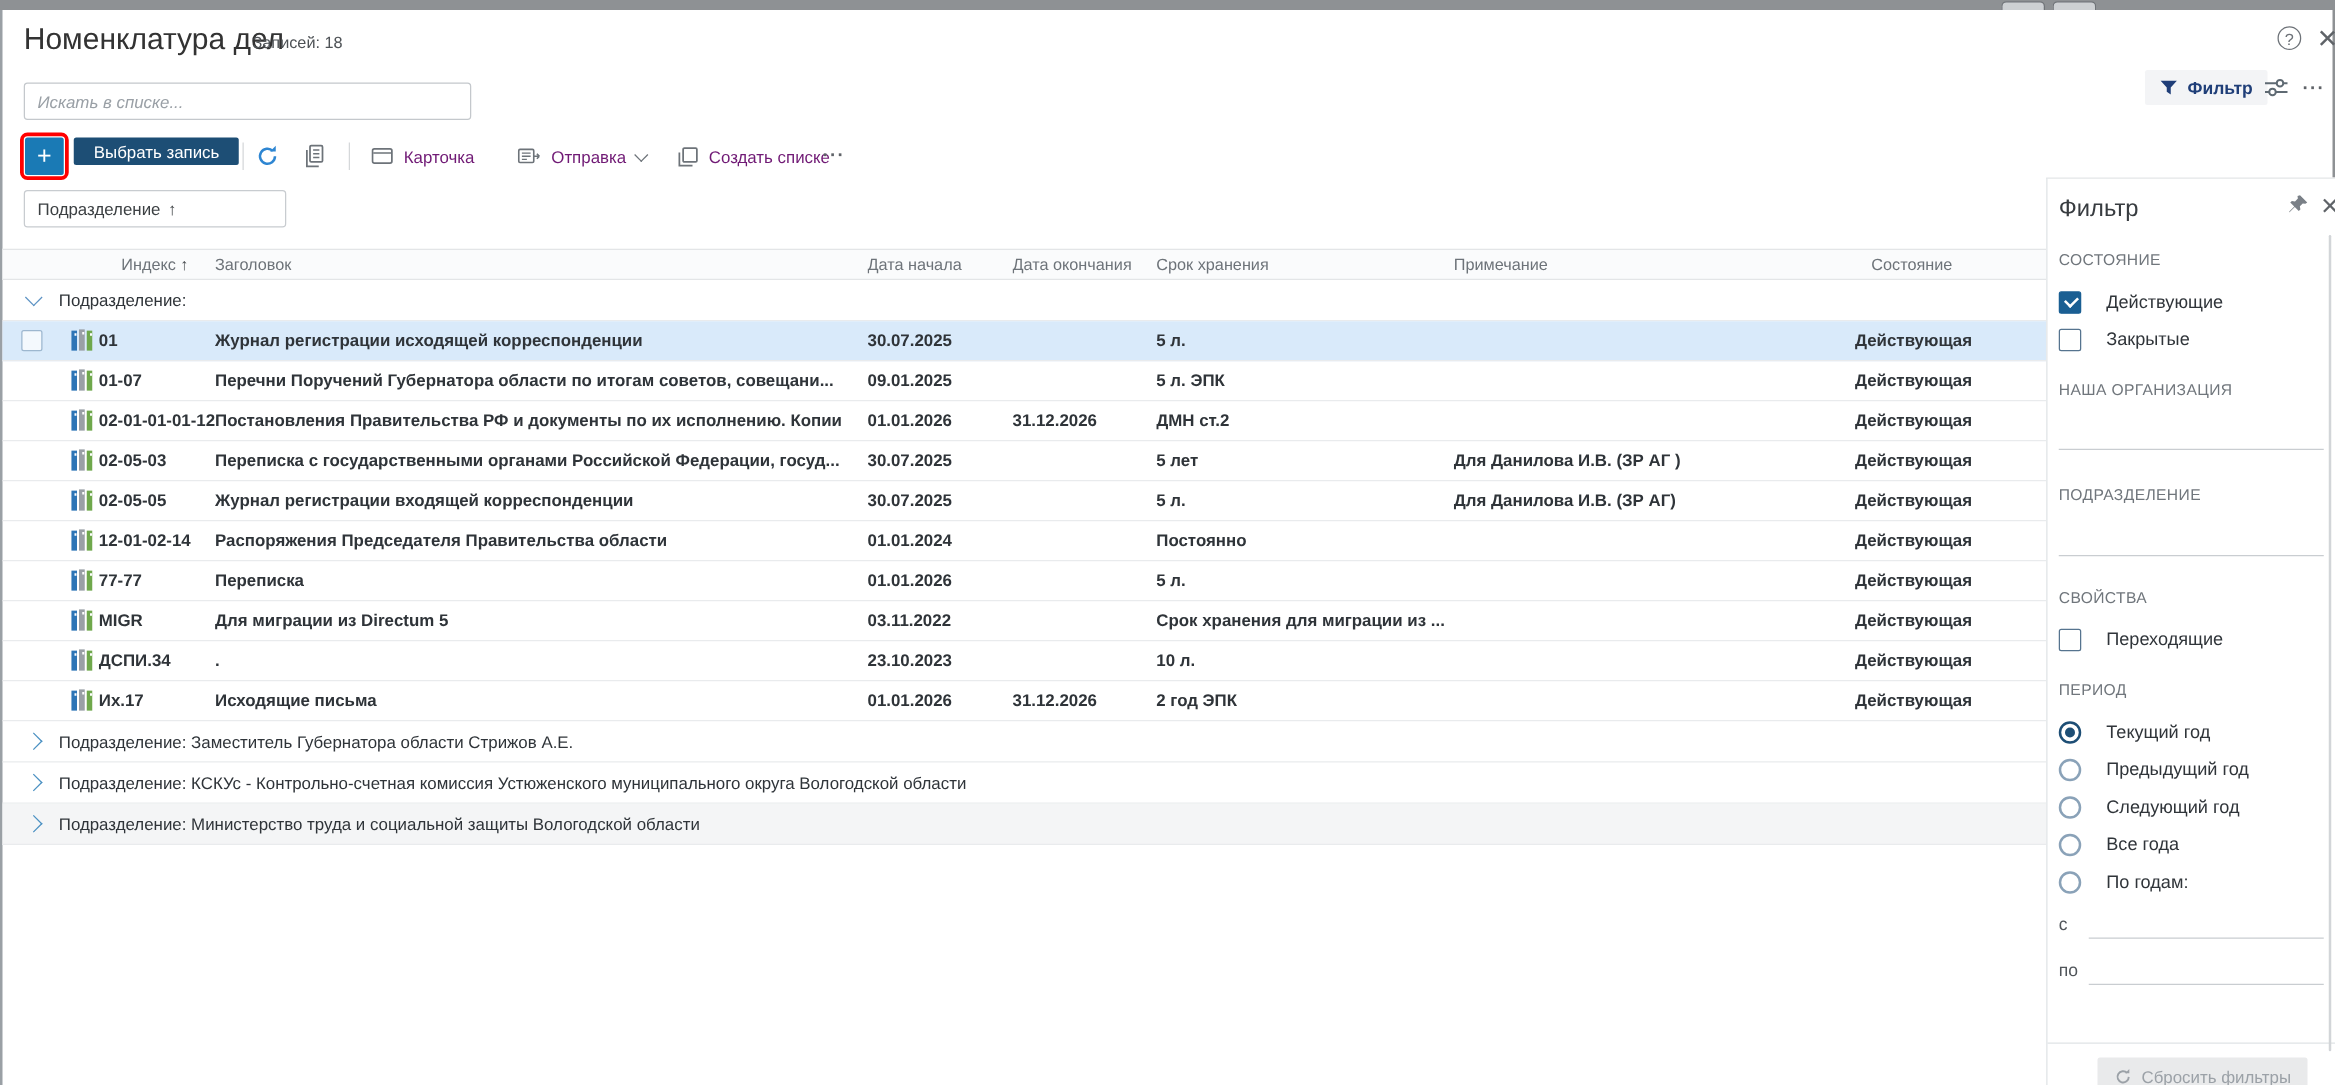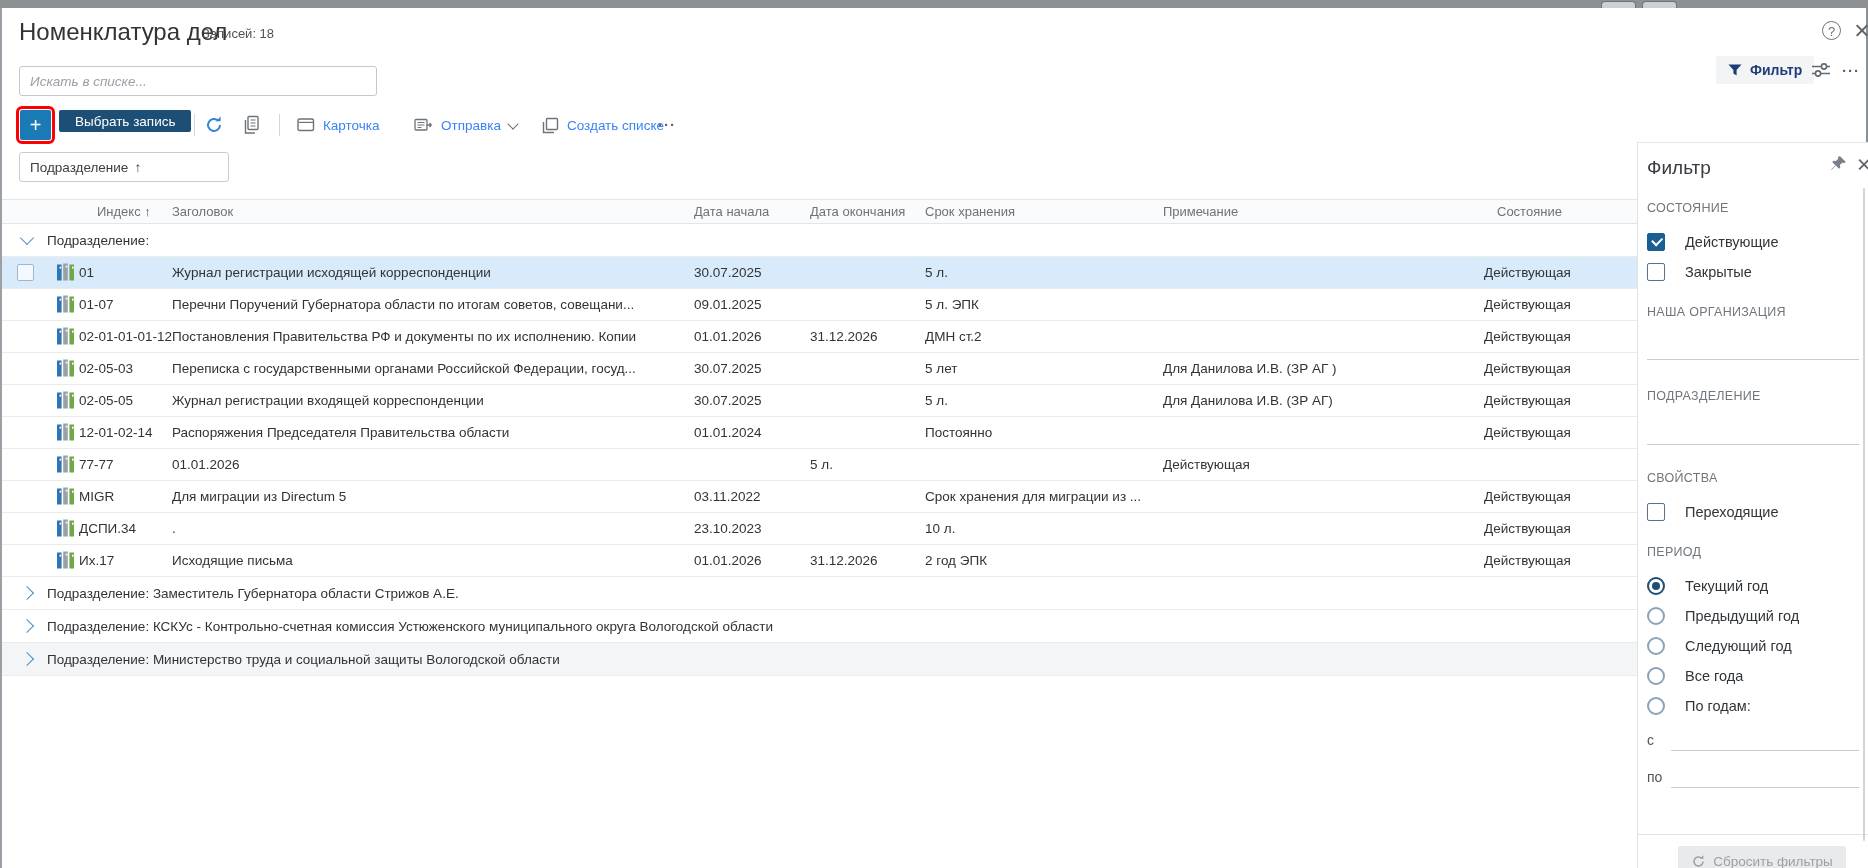--- a/index.html
+++ b/index.html
@@ -27,37 +27,37 @@
   .more-dots{position:absolute;font-weight:bold;color:#5f6368;font-size:15px;letter-spacing:1px;}
   .hdr-more{left:1840px;top:54px;}
 
   
   .toolbar{position:absolute;left:0;top:102px;height:31px;width:1635px;}
   .add-btn{position:absolute;left:18px;top:0;width:31px;height:30px;background:#1a7ab5;border:none;border-radius:2px;color:#fff;font-size:20px;line-height:28px;text-align:center;cursor:pointer;outline:3px solid #f00;outline-offset:1px;padding:0;}
   .select-btn{position:absolute;left:57px;top:0;height:22px;padding:0 16px;background:#1d4e75;color:#fff;border:none;border-radius:2px;font-size:13.5px;font-family:inherit;cursor:pointer;}
   .tb-sep{position:absolute;top:4px;width:1px;height:22px;background:#d5d8da;}
   .tb-ic{position:absolute;top:5px;cursor:pointer;}
   .tb-group{position:absolute;top:0;height:30px;display:flex;align-items:center;gap:8px;cursor:pointer;}
-  .tb-group span{font-size:13.5px;color:#3b82f6;}
+  .tb-group span{font-size:13.5px;color:#701a75;}
   .chev-sm{width:7px;height:7px;border-right:1.6px solid #6d7379;border-bottom:1.6px solid #6d7379;transform:rotate(45deg);margin-top:-3px;}
   .tb-more{left:656px;top:6px;}
 
   
   .grouping-box{position:absolute;left:17px;top:144px;width:210px;height:30px;box-sizing:border-box;border:1px solid #c8ccd0;border-radius:3px;background:#fff;display:flex;align-items:center;padding:0 10px;gap:6px;cursor:pointer;}
   .grouping-box span{font-size:13.5px;color:#3c4043;}
   .up-arrow{color:#4e5256;font-size:13px;}
 
   
   .ghead,.trow{display:grid;grid-template-columns:44px 33px 93px 522px 116px 115px 238px 321px 153px;width:1635px;box-sizing:border-box;}
   .ghead{position:absolute;left:0;top:191px;height:25px;background:#fafbfc;border-top:1px solid #e3e5e7;border-bottom:1px solid #e3e5e7;}
   .ghead div{font-size:13px;color:#6d7379;line-height:23px;white-space:nowrap;overflow:hidden;}
   .h-index{grid-column:3;padding-left:18px;}
   .h-title{grid-column:4;} .h-start{grid-column:5;} .h-end{grid-column:6;} .h-ret{grid-column:7;} .h-note{grid-column:8;} .h-state{grid-column:9;padding-left:13px;}
   .rows{position:absolute;left:0;top:216px;width:1635px;}
-  .trow{height:32px;border-bottom:1px solid #e9ebed;cursor:pointer;}
+  .trow{height:32px;border-bottom:1px solid #e9ebed;cursor:pointer;font-weight:bold;}
   .trow.sel{background:#d9eafa;}
   .trow div{font-size:13.5px;color:#2f3439;line-height:32px;white-space:nowrap;overflow:hidden;}
   .c-check{padding-left:15px;display:flex;align-items:center;}
   .row-cb{width:17px;height:17px;border:1px solid #9db7cf;background:#f4f9fd;border-radius:2px;box-sizing:border-box;}
   .c-icon{padding-left:11px;display:flex;align-items:center;}
   .grow-head,.grow{height:32px;display:flex;align-items:center;border-bottom:1px solid #e9ebed;cursor:pointer;font-size:13.5px;color:#2f3439;white-space:nowrap;overflow:hidden;}
   .grow.alt{background:#f4f5f6;}
   .chev-down{width:9px;height:9px;border-right:1.8px solid #5d93c4;border-bottom:1.8px solid #5d93c4;transform:rotate(45deg);margin-left:20px;margin-top:-5px;flex:none;}
   .chev-right{width:9px;height:9px;border-right:1.8px solid #4a90c2;border-bottom:1.8px solid #4a90c2;transform:rotate(-45deg);margin-left:20px;flex:none;}
   .grow-head b,.grow b{font-weight:400;margin-left:15px;}
@@ -304,20 +304,21 @@
             <svg width="17" height="19" viewBox="0 0 17 19">
               <rect x="0" y="1.5" width="4.6" height="16" fill="#2e75b6"></rect>
               <rect x="6.2" y="0.5" width="4.6" height="17" fill="#9aa0a6"></rect>
               <rect x="12.4" y="1.5" width="4.6" height="16" fill="#6fa84c"></rect>
               <rect x="2.6" y="3.6" width="1.6" height="2" fill="#fff"></rect>
               <rect x="8.8" y="2.6" width="1.6" height="2" fill="#fff"></rect>
               <rect x="15" y="3.6" width="1.6" height="2" fill="#fff"></rect>
             </svg>
           </div>
           <div class="c-index">77-77</div>
+          <div class="c-title">Переписка</div>
           <div class="c-start">01.01.2026</div>
           <div class="c-end"></div>
           <div class="c-ret">5 л.</div>
           <div class="c-note"></div>
           <div class="c-state">Действующая</div>
         </div>
         <div class="trow">
           <div class="c-check"></div>
           <div class="c-icon">
             <svg width="17" height="19" viewBox="0 0 17 19">

